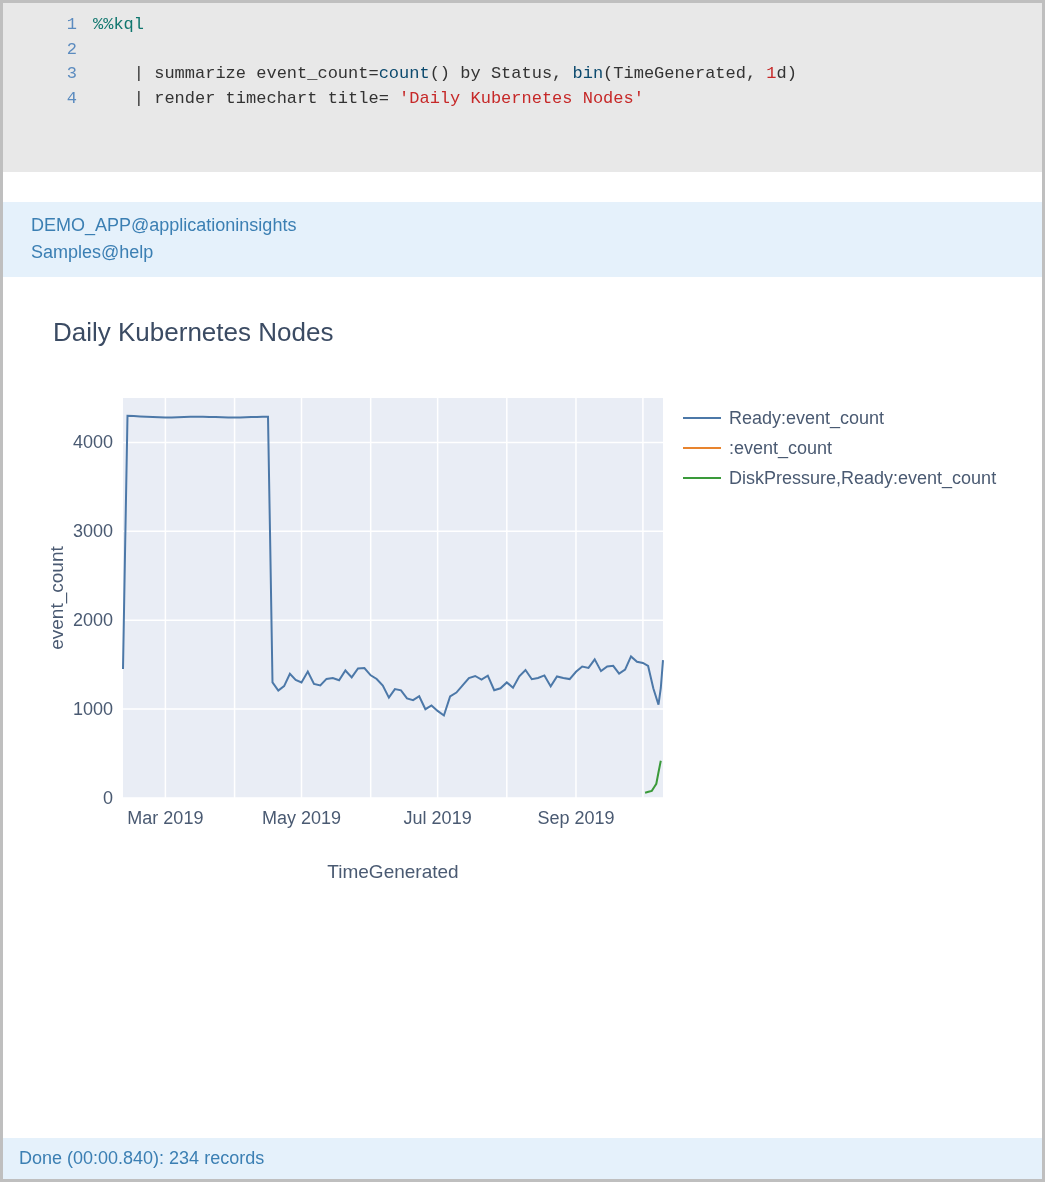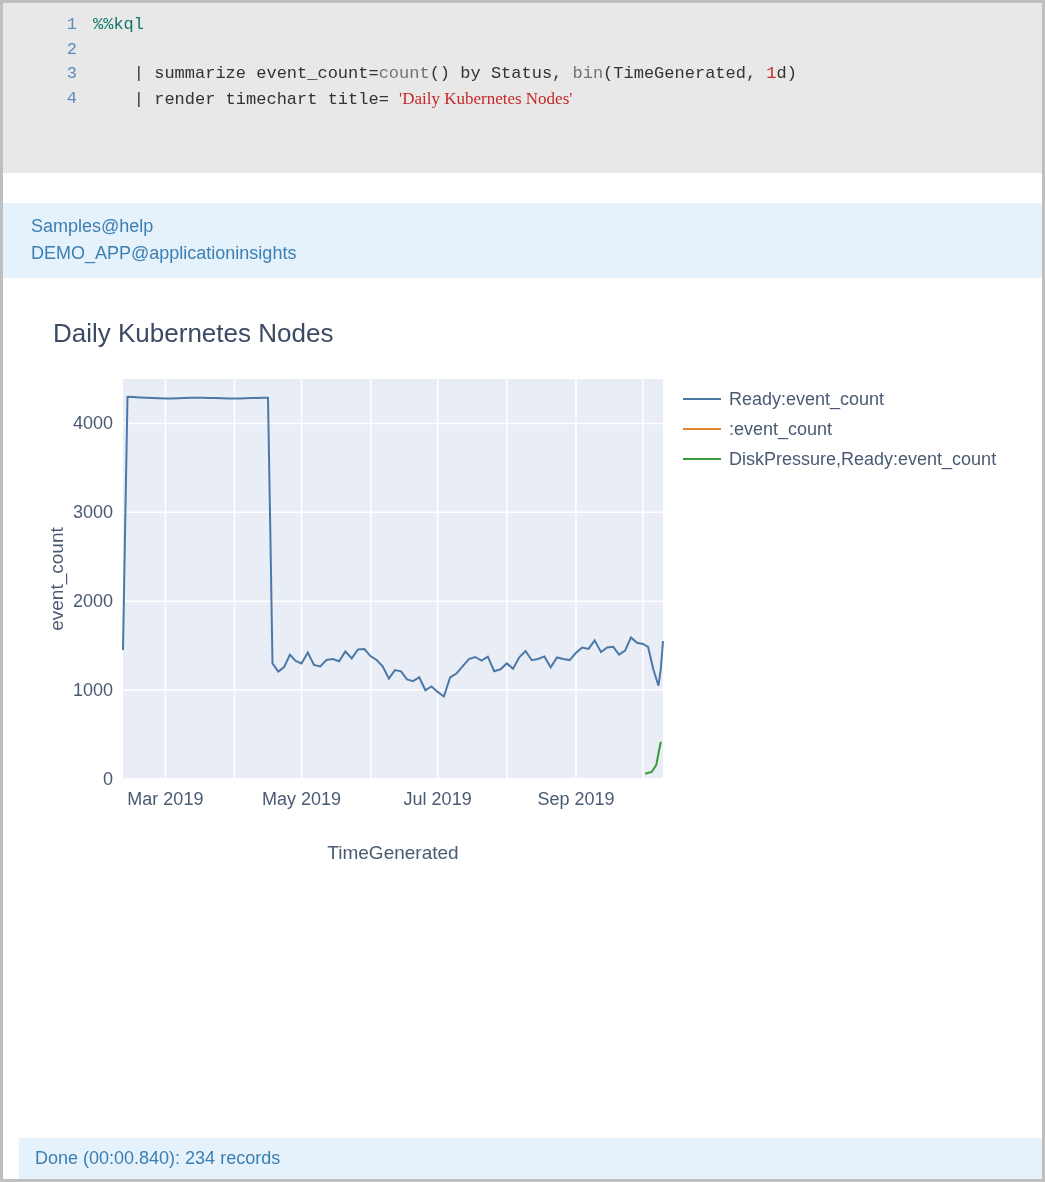--- a/index.html
+++ b/index.html
@@ -21,23 +21,23 @@
   .code-line { display: flex; }
   .gutter {
     width: 90px;
     text-align: right;
     padding-right: 16px;
     color: #5b8bbf;
     user-select: none;
   }
   .code-content { white-space: pre; color: #333; }
   .tok-magic { color: #0f766e; }
-  .tok-func { color: #737373; }
+  .tok-func { color: #0c4a6e; }
   .tok-num { color: #c62828; }
-  .tok-str { color: #c62828; font-family: Liberation Serif, serif; }
+  .tok-str { color: #c62828; }
   .output-gap { height: 30px; background: #fff; }
   .datasources {
     background: #e5f1fb;
     padding: 10px 18px 10px 14px;
     font-size: 18px;
     color: #3b7fb3;
     line-height: 1.55;
   }
   .datasources .row { display: block; }
   .datasources .star { color: #3b7fb3; margin-right: 4px; display:inline-block; width:10px; text-align:center;}
@@ -45,30 +45,31 @@
   .chart-area {
     background: #fff;
     padding: 40px 30px 20px 40px;
     height: 750px;
     position: relative;
   }
   .chart-title {
     font-size: 26px;
     color: #3b4b63;
     font-weight: 400;
+    margin-bottom: 20px;
     margin-left: 10px;
   }
   .status-bar {
     background: #e5f1fb;
     padding: 10px 16px;
     font-size: 18px;
     color: #3b7fb3;
     position: absolute;
     bottom: 3px;
-    left: 19px;
+    left: 3px;
     right: 3px;
   }
   svg.chart { display:block; }
   .axis-label { font-size: 19px; fill: #4a5a72; }
   .tick-label { font-size: 18px; fill: #4a5a72; }
   .legend-text { font-size: 18px; fill: #4a5a72; }
   .plotbg { fill: #e9edf5; }
   .grid { stroke: #fff; stroke-width: 1.5; }
   .series-line { fill: none; stroke-width: 2; }
 </style>
@@ -89,22 +90,22 @@
     </div>
     <div class="code-line">
       <div class="gutter">4</div>
       <div class="code-content">    | render timechart title= <span class="tok-str">'Daily Kubernetes Nodes'</span></div>
     </div>
   </div>
 
 <div class="output-gap"></div>
 
 <div class="datasources" id="datasources">
+    <span class="row"><span class="star"> </span><a href="#">DEMO_APP@applicationinsights</a></span>
     <span class="row"><span class="star"> </span><a href="#">Samples@help</a></span>
-    <span class="row"><span class="star"> </span><a href="#">DEMO_APP@applicationinsights</a></span>
   </div>
 
 <div class="chart-area">
   <div class="chart-title">Daily Kubernetes Nodes</div>
   <svg class="chart" width="980" height="600">
 
     <rect class="plotbg" x="80" y="30" width="540" height="400"></rect>
 
     <g id="grid">
         <line x1="80" x2="620" y1="430" y2="430" class="grid"></line>

